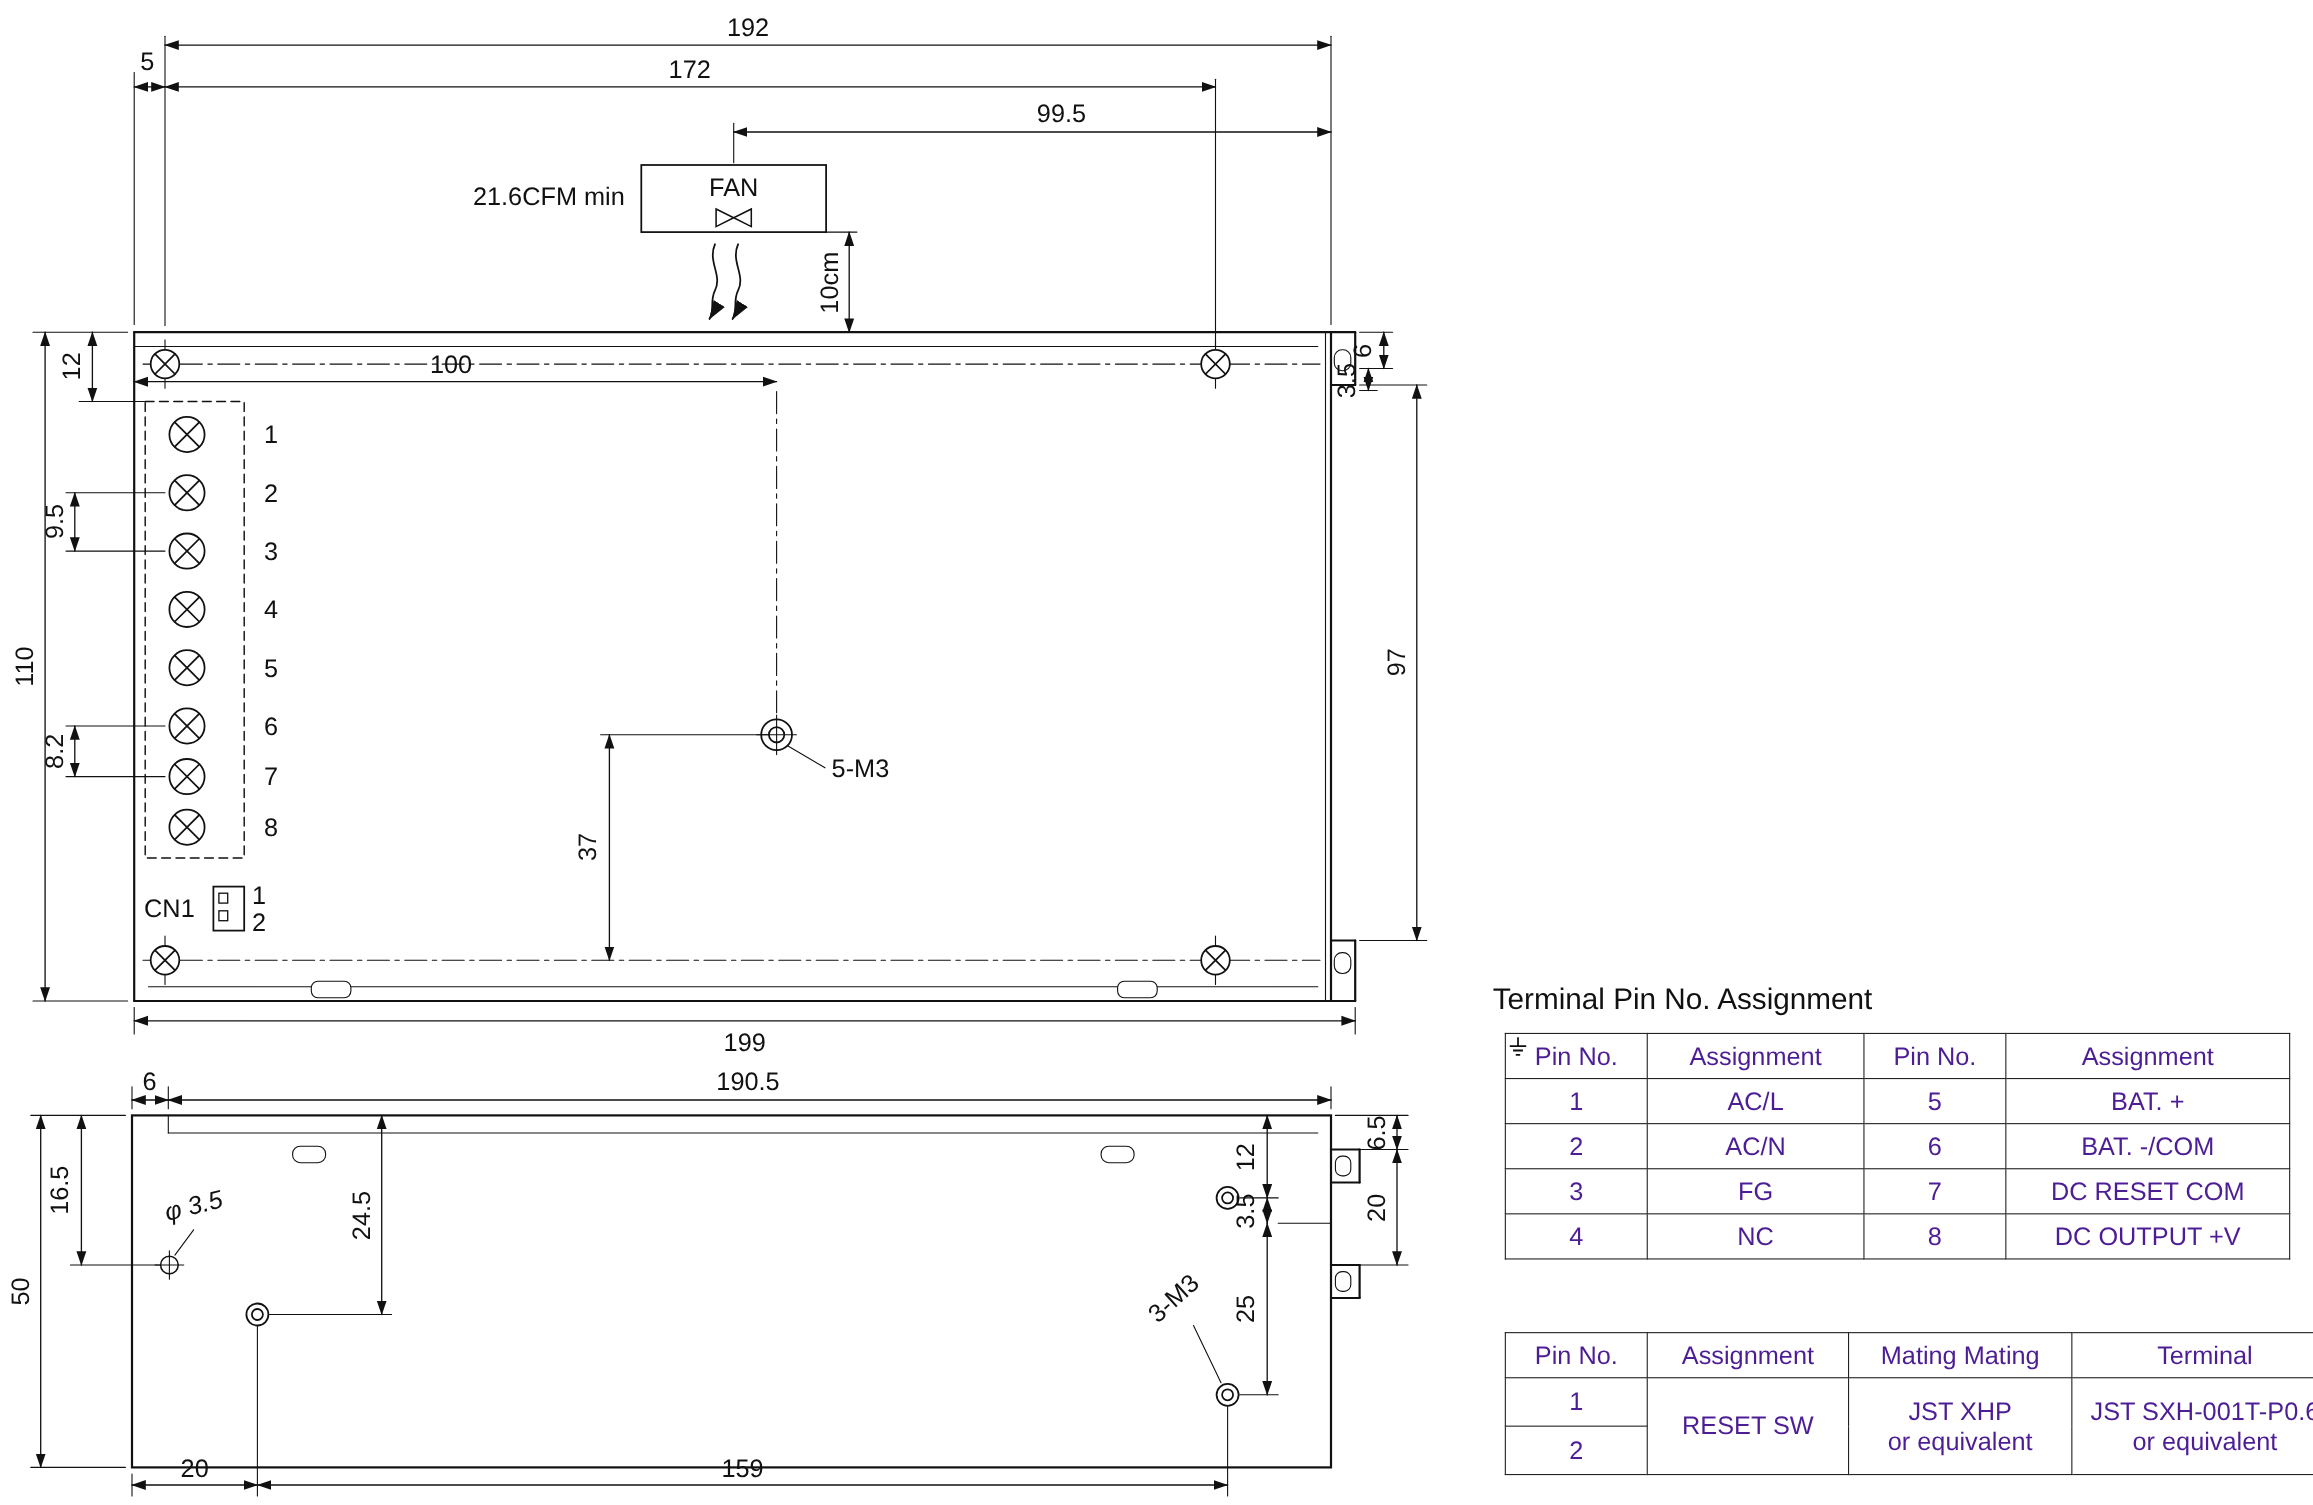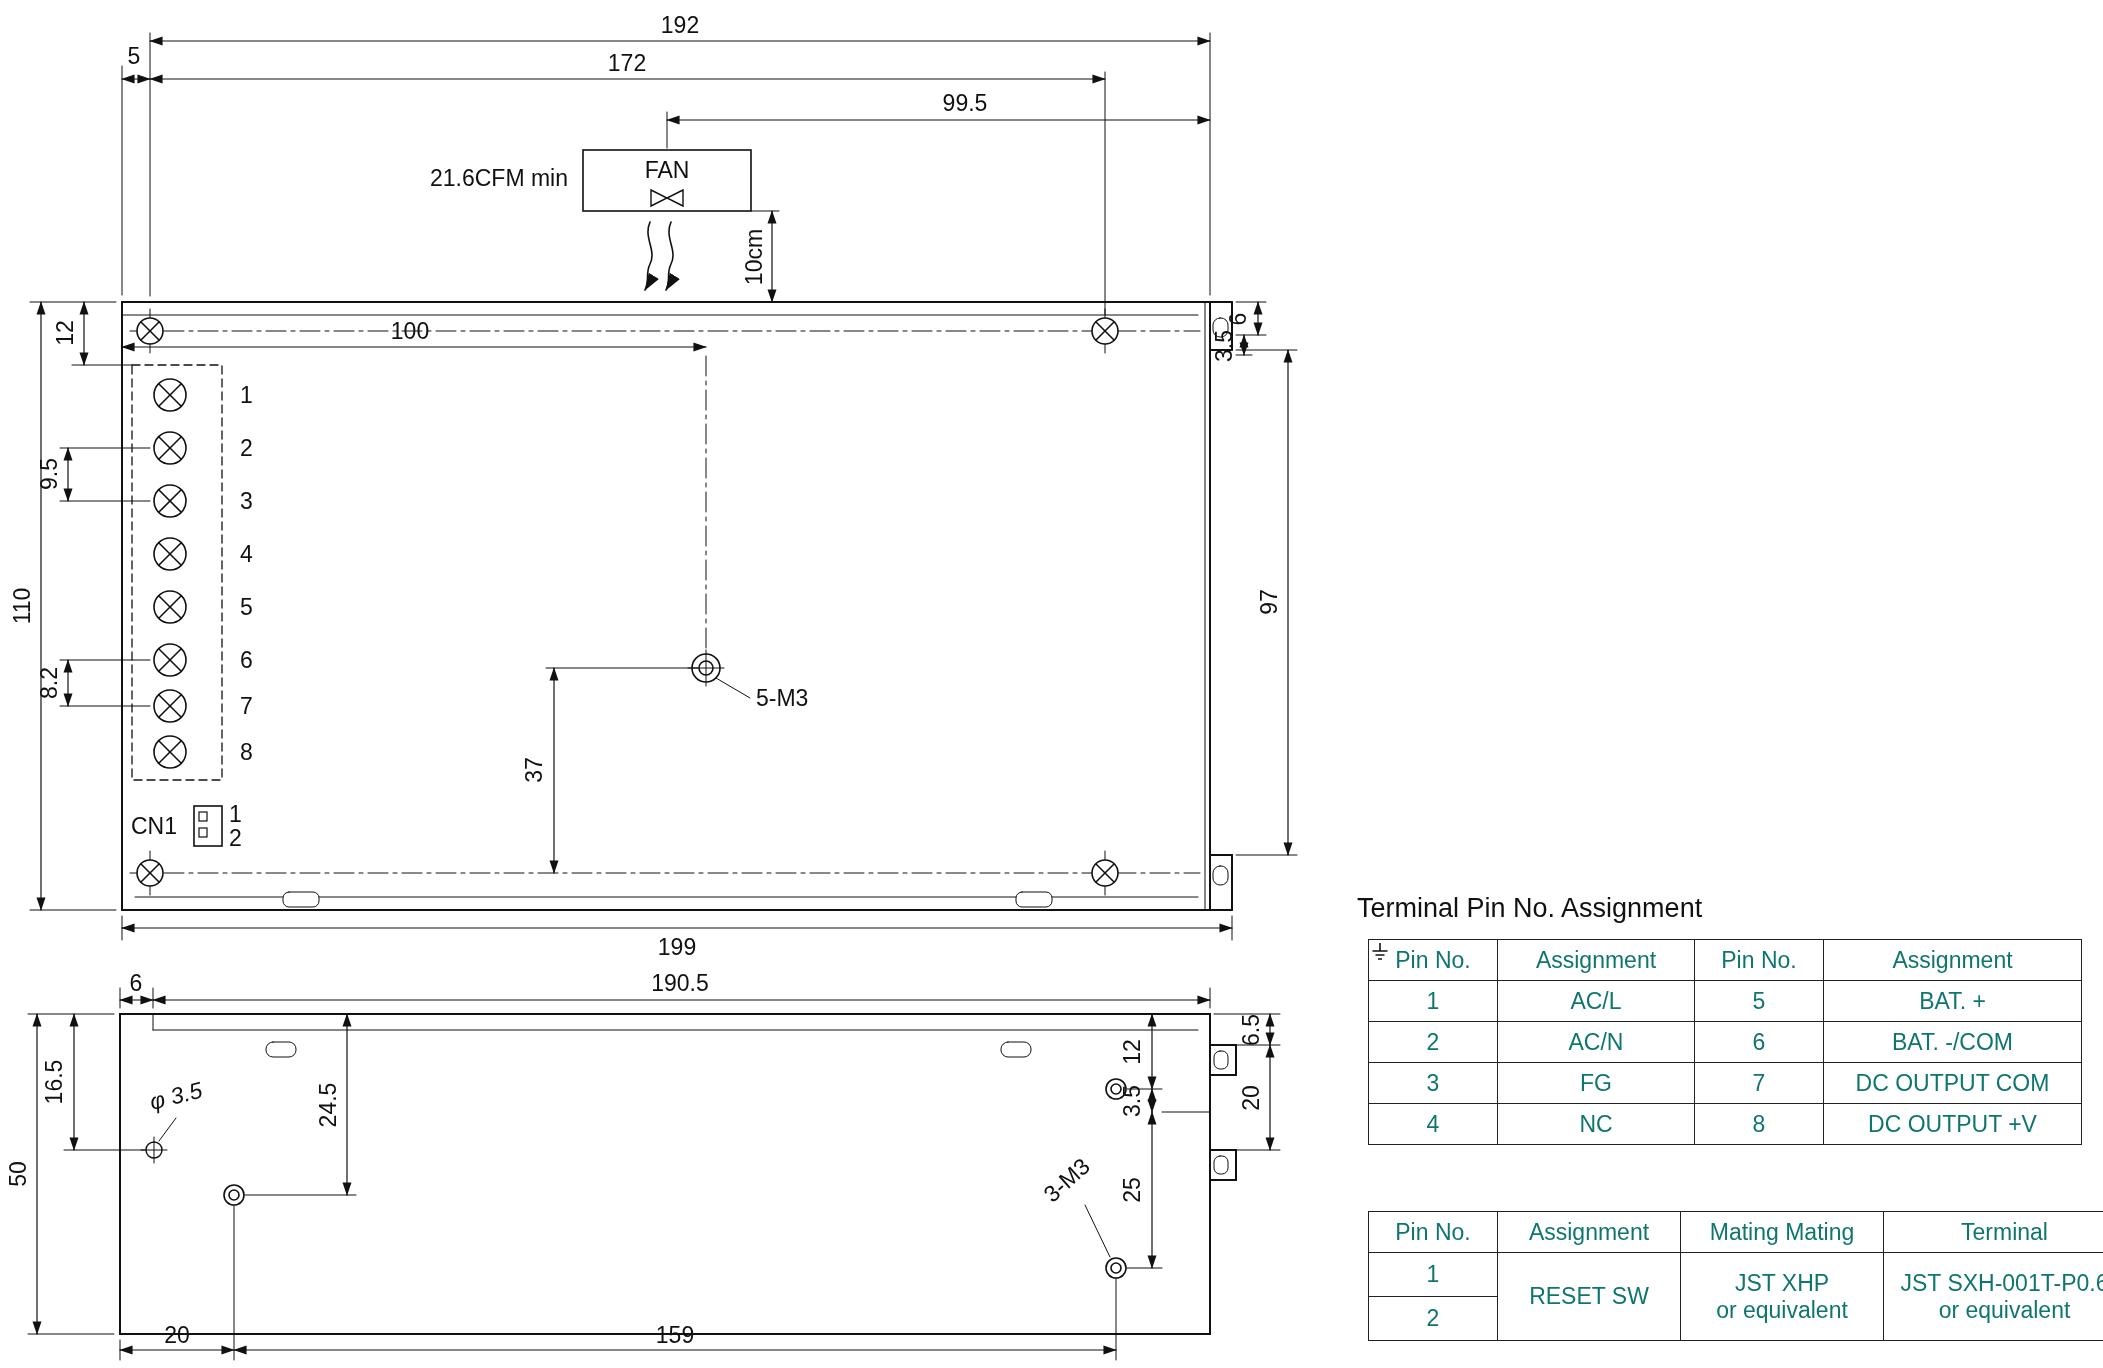--- a/index.html
+++ b/index.html
@@ -7,21 +7,21 @@
           font-family:"Liberation Sans","DejaVu Sans",sans-serif;color:#111;}
   svg{position:absolute;left:0;top:0;}
   .dt{font-family:"Liberation Sans","DejaVu Sans",sans-serif;font-size:23px;fill:#111;text-anchor:middle;}
   .dts{text-anchor:start;}
   .dte{text-anchor:end;}
   .ital{font-style:italic;}
   .tbl-title{position:absolute;font-size:27px;color:#111;white-space:nowrap;}
   table{border-collapse:collapse;table-layout:fixed;}
   .postbl{position:absolute;}
   td,th{border:1.7px solid #222;font-size:23px;font-weight:normal;text-align:center;
-        vertical-align:middle;padding:2px 6px;color:#0f766e;background:#fff;margin-top:40px;}
+        vertical-align:middle;padding:2px 6px;color:#4c1d95;background:#fff;margin-top:40px;}
   .t2 td{white-space:pre-line;}
   .fg-cell{display:flex;align-items:center;justify-content:center;gap:8px;border:none;}
 </style>
 </head>
 <body>
 
 <div class="canvas">
 
 <svg width="2103" height="1368" viewBox="0 0 2103 1368">
   <defs>
@@ -297,21 +297,21 @@
     <td>3</td>
     <td>
       <span class="fg-cell" style="display:inline-flex;align-items:flex-end;gap:7px;">
         <span>FG</span>
         <svg width="22" height="22" viewBox="0 0 22 22">
           <path d="M11,3 V11 M3.5,11 H18.5 M6.5,15 H15.5 M9,19 H13" stroke="#111" stroke-width="1.6" fill="none"></path>
         </svg>
       </span>
     </td>
     <td>7</td>
-    <td>DC OUTPUT COM</td>
+    <td>DC RESET COM</td>
   </tr>
   <tr style="height:41px;">
     <td>4</td>
     <td>NC</td>
     <td>8</td>
     <td>DC OUTPUT +V</td>
   </tr>
 </tbody>
     </table>
 

